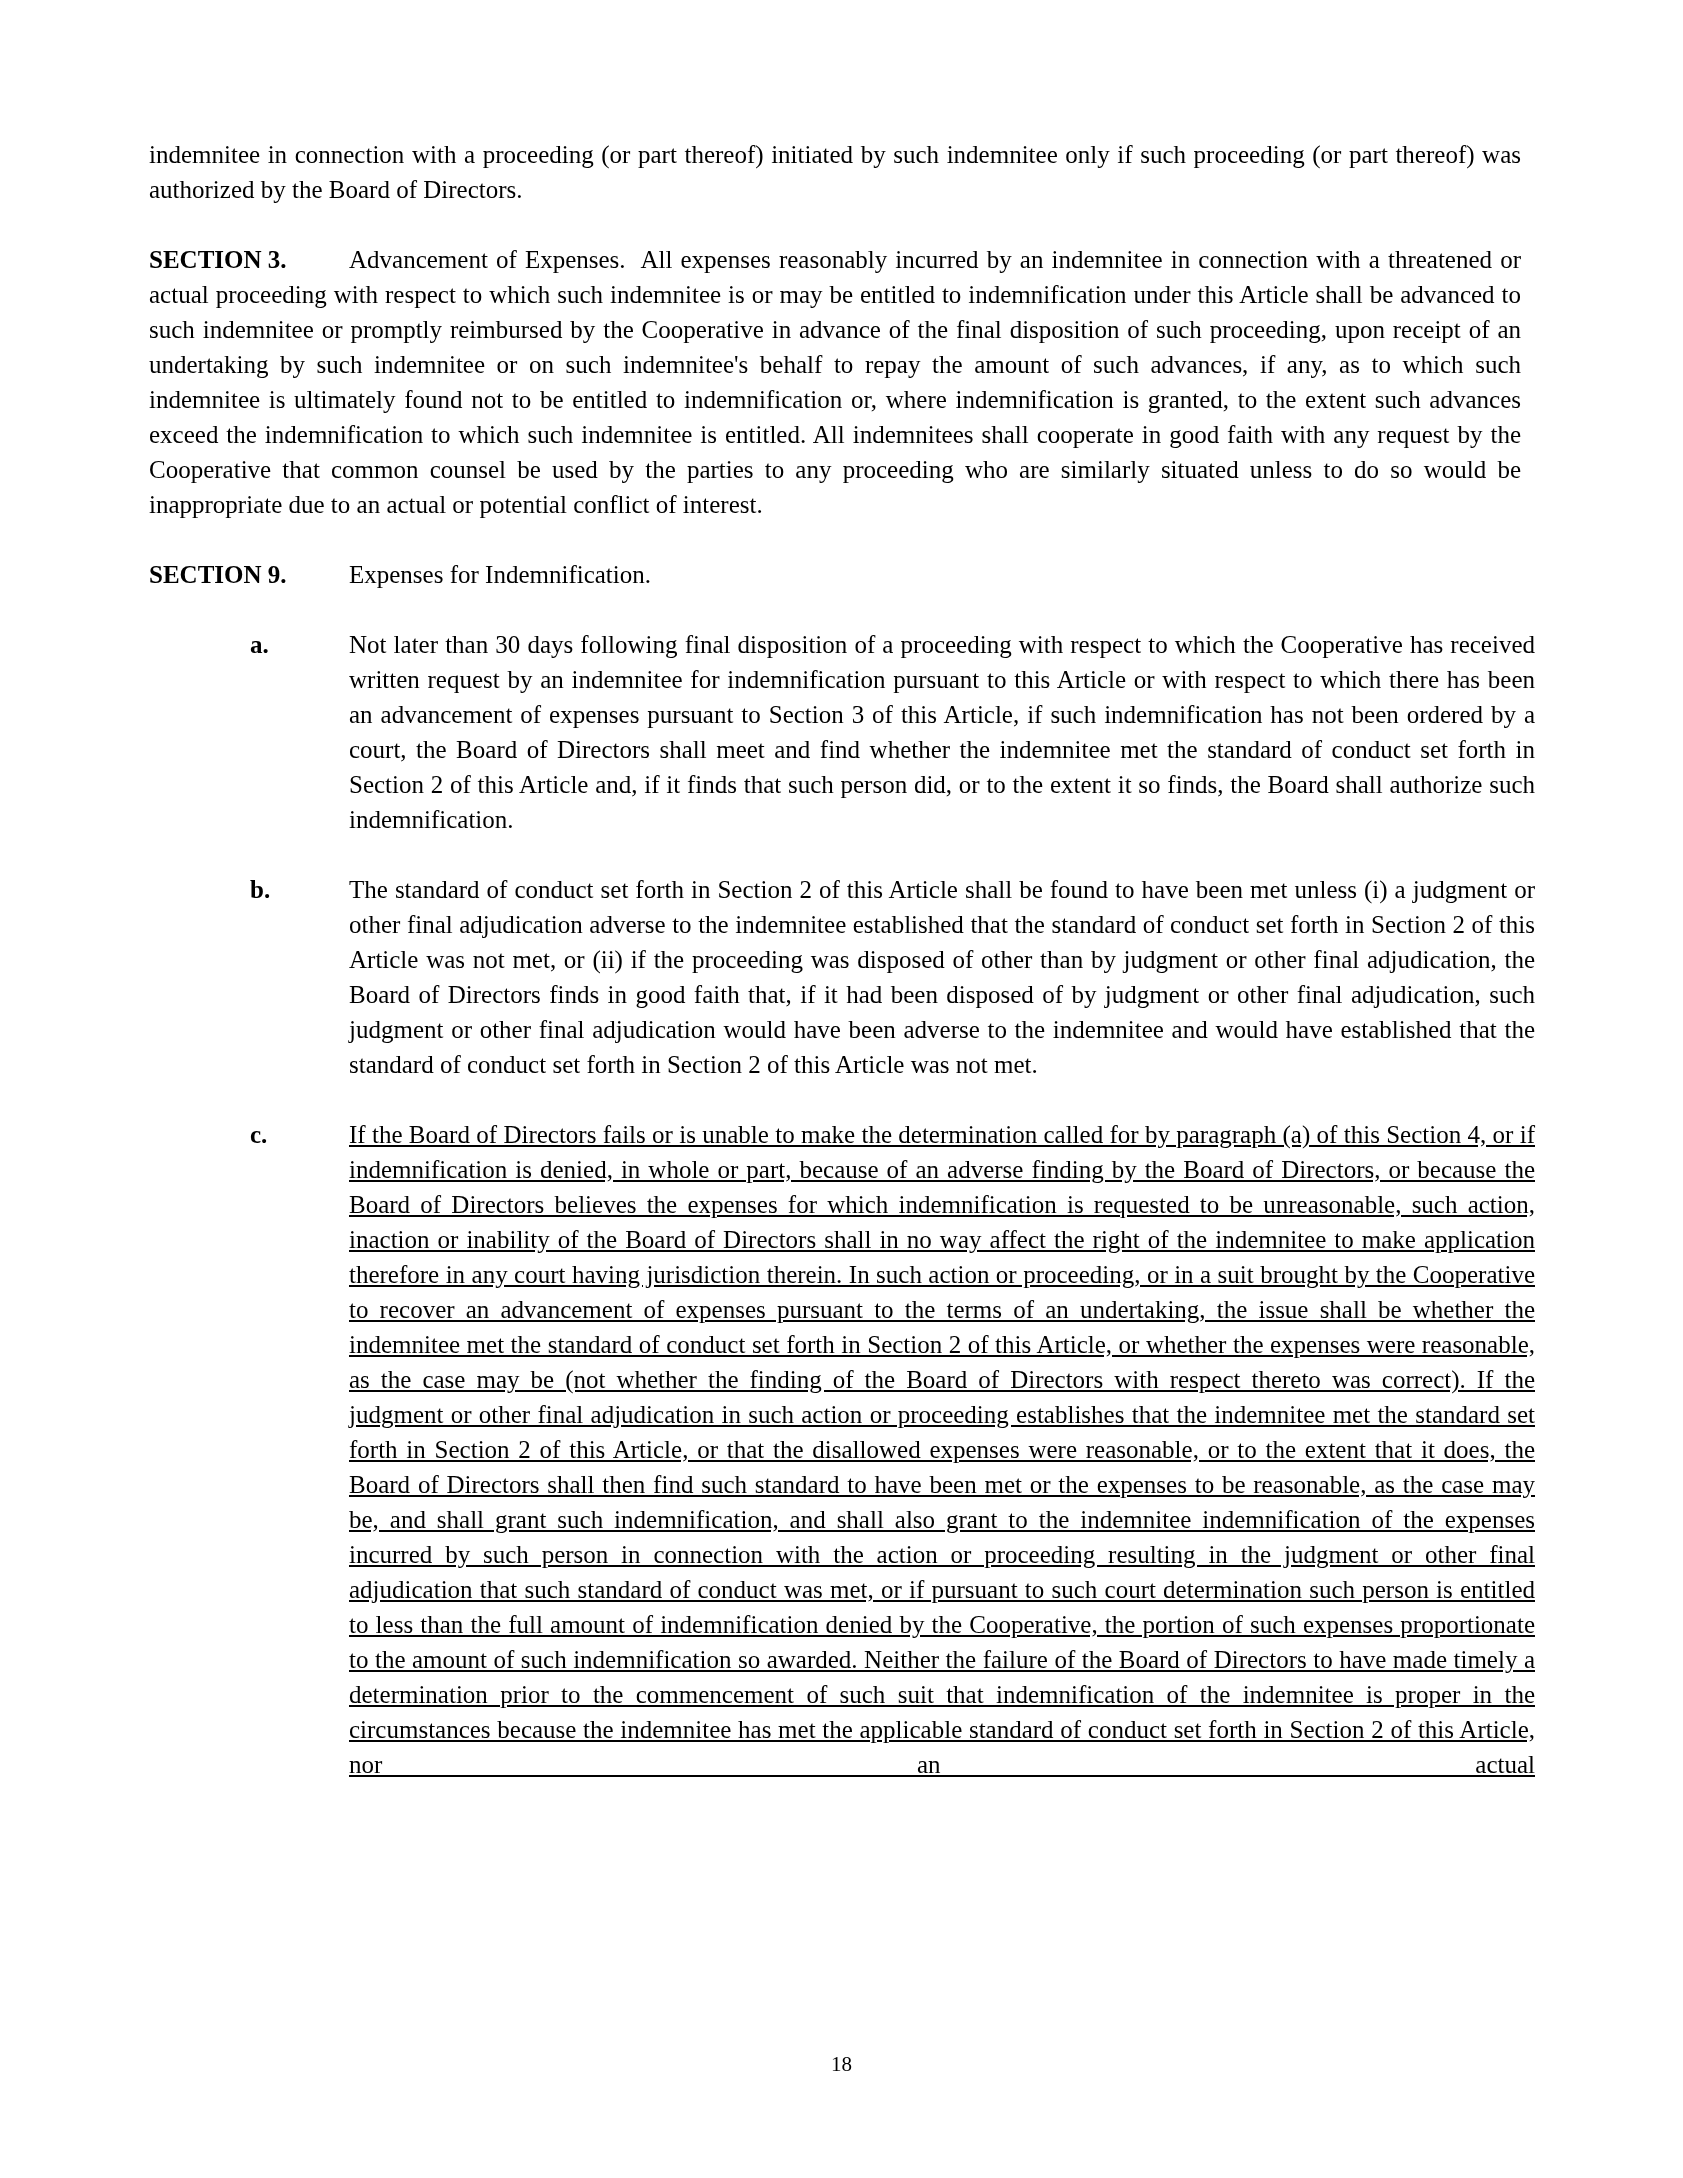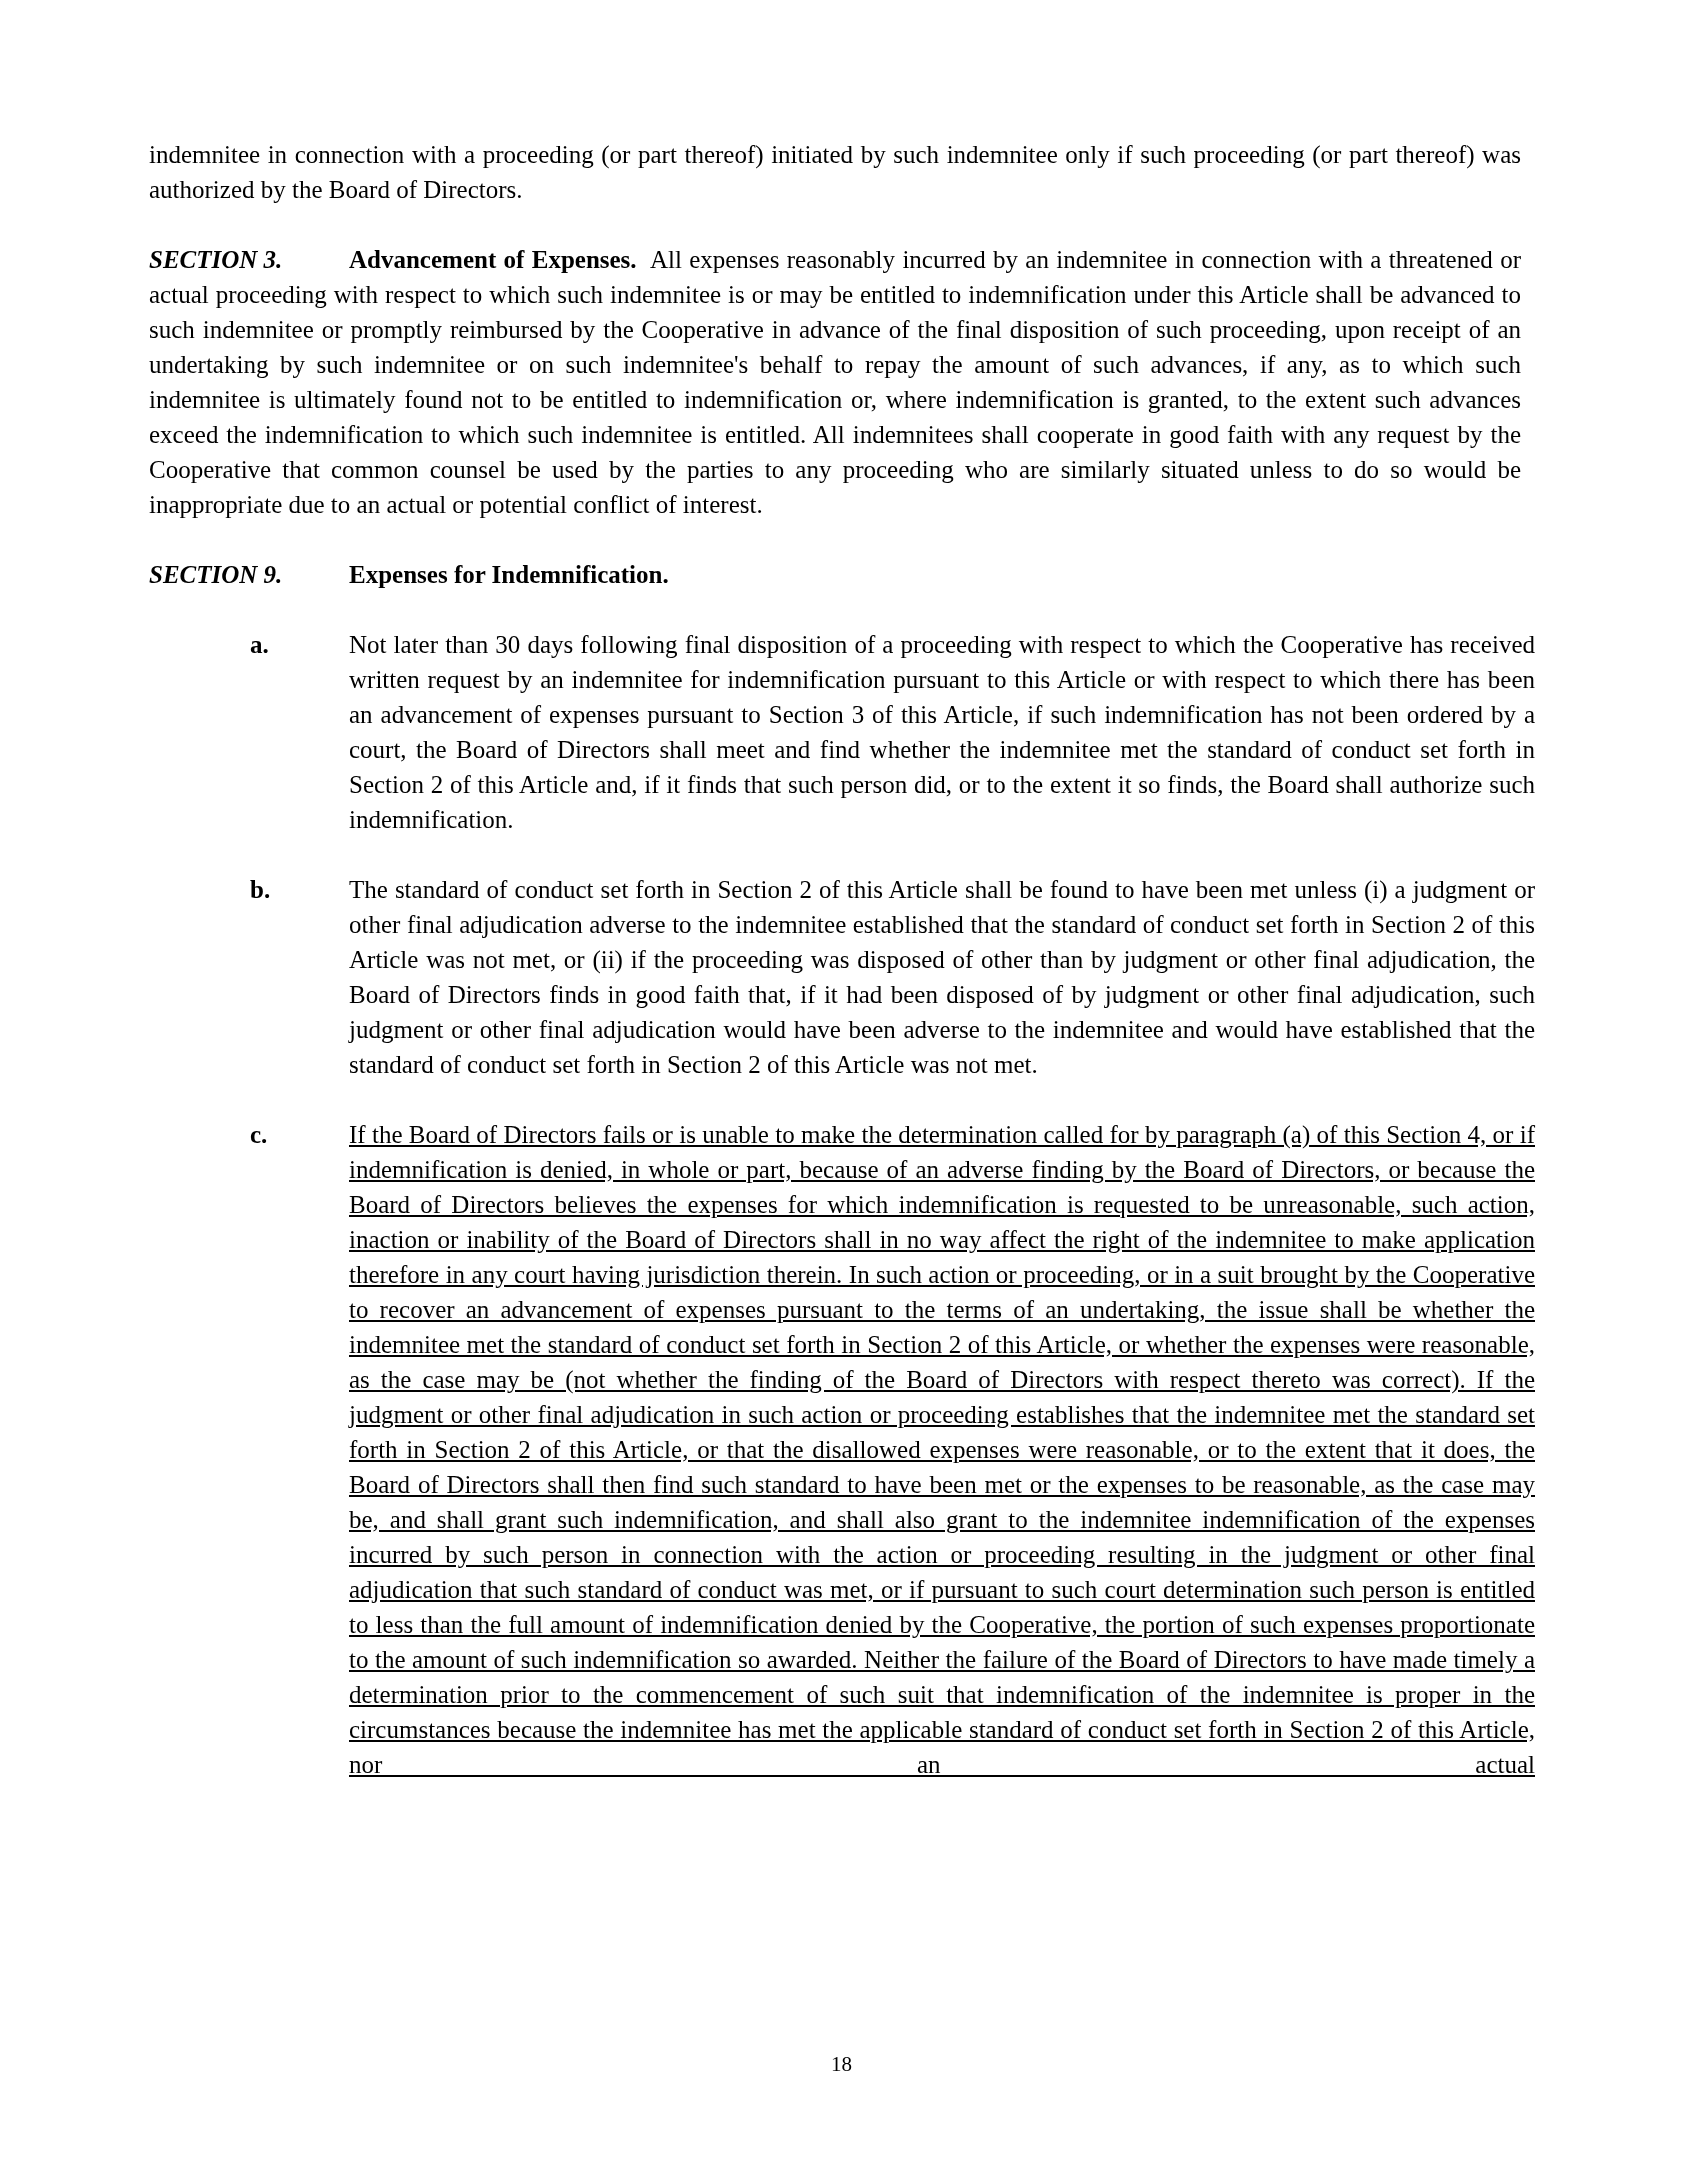--- a/index.html
+++ b/index.html
@@ -25,24 +25,23 @@
   }
   .para {
     margin: 0 14px 35px 0;
     text-align: justify;
     text-align-last: left;
   }
   .section-label {
     font-weight: bold;
     display: inline-block;
     width: 200px;
-    font-style: italic;
   }
   .section-title {
-    font-weight: bold;
+    font-weight: normal;
   }
   .heading {
     margin: 0 0 35px 0;
   }
   .item {
     display: flex;
     margin: 0 0 35px 0;
   }
   .item-label {
     font-weight: bold;

